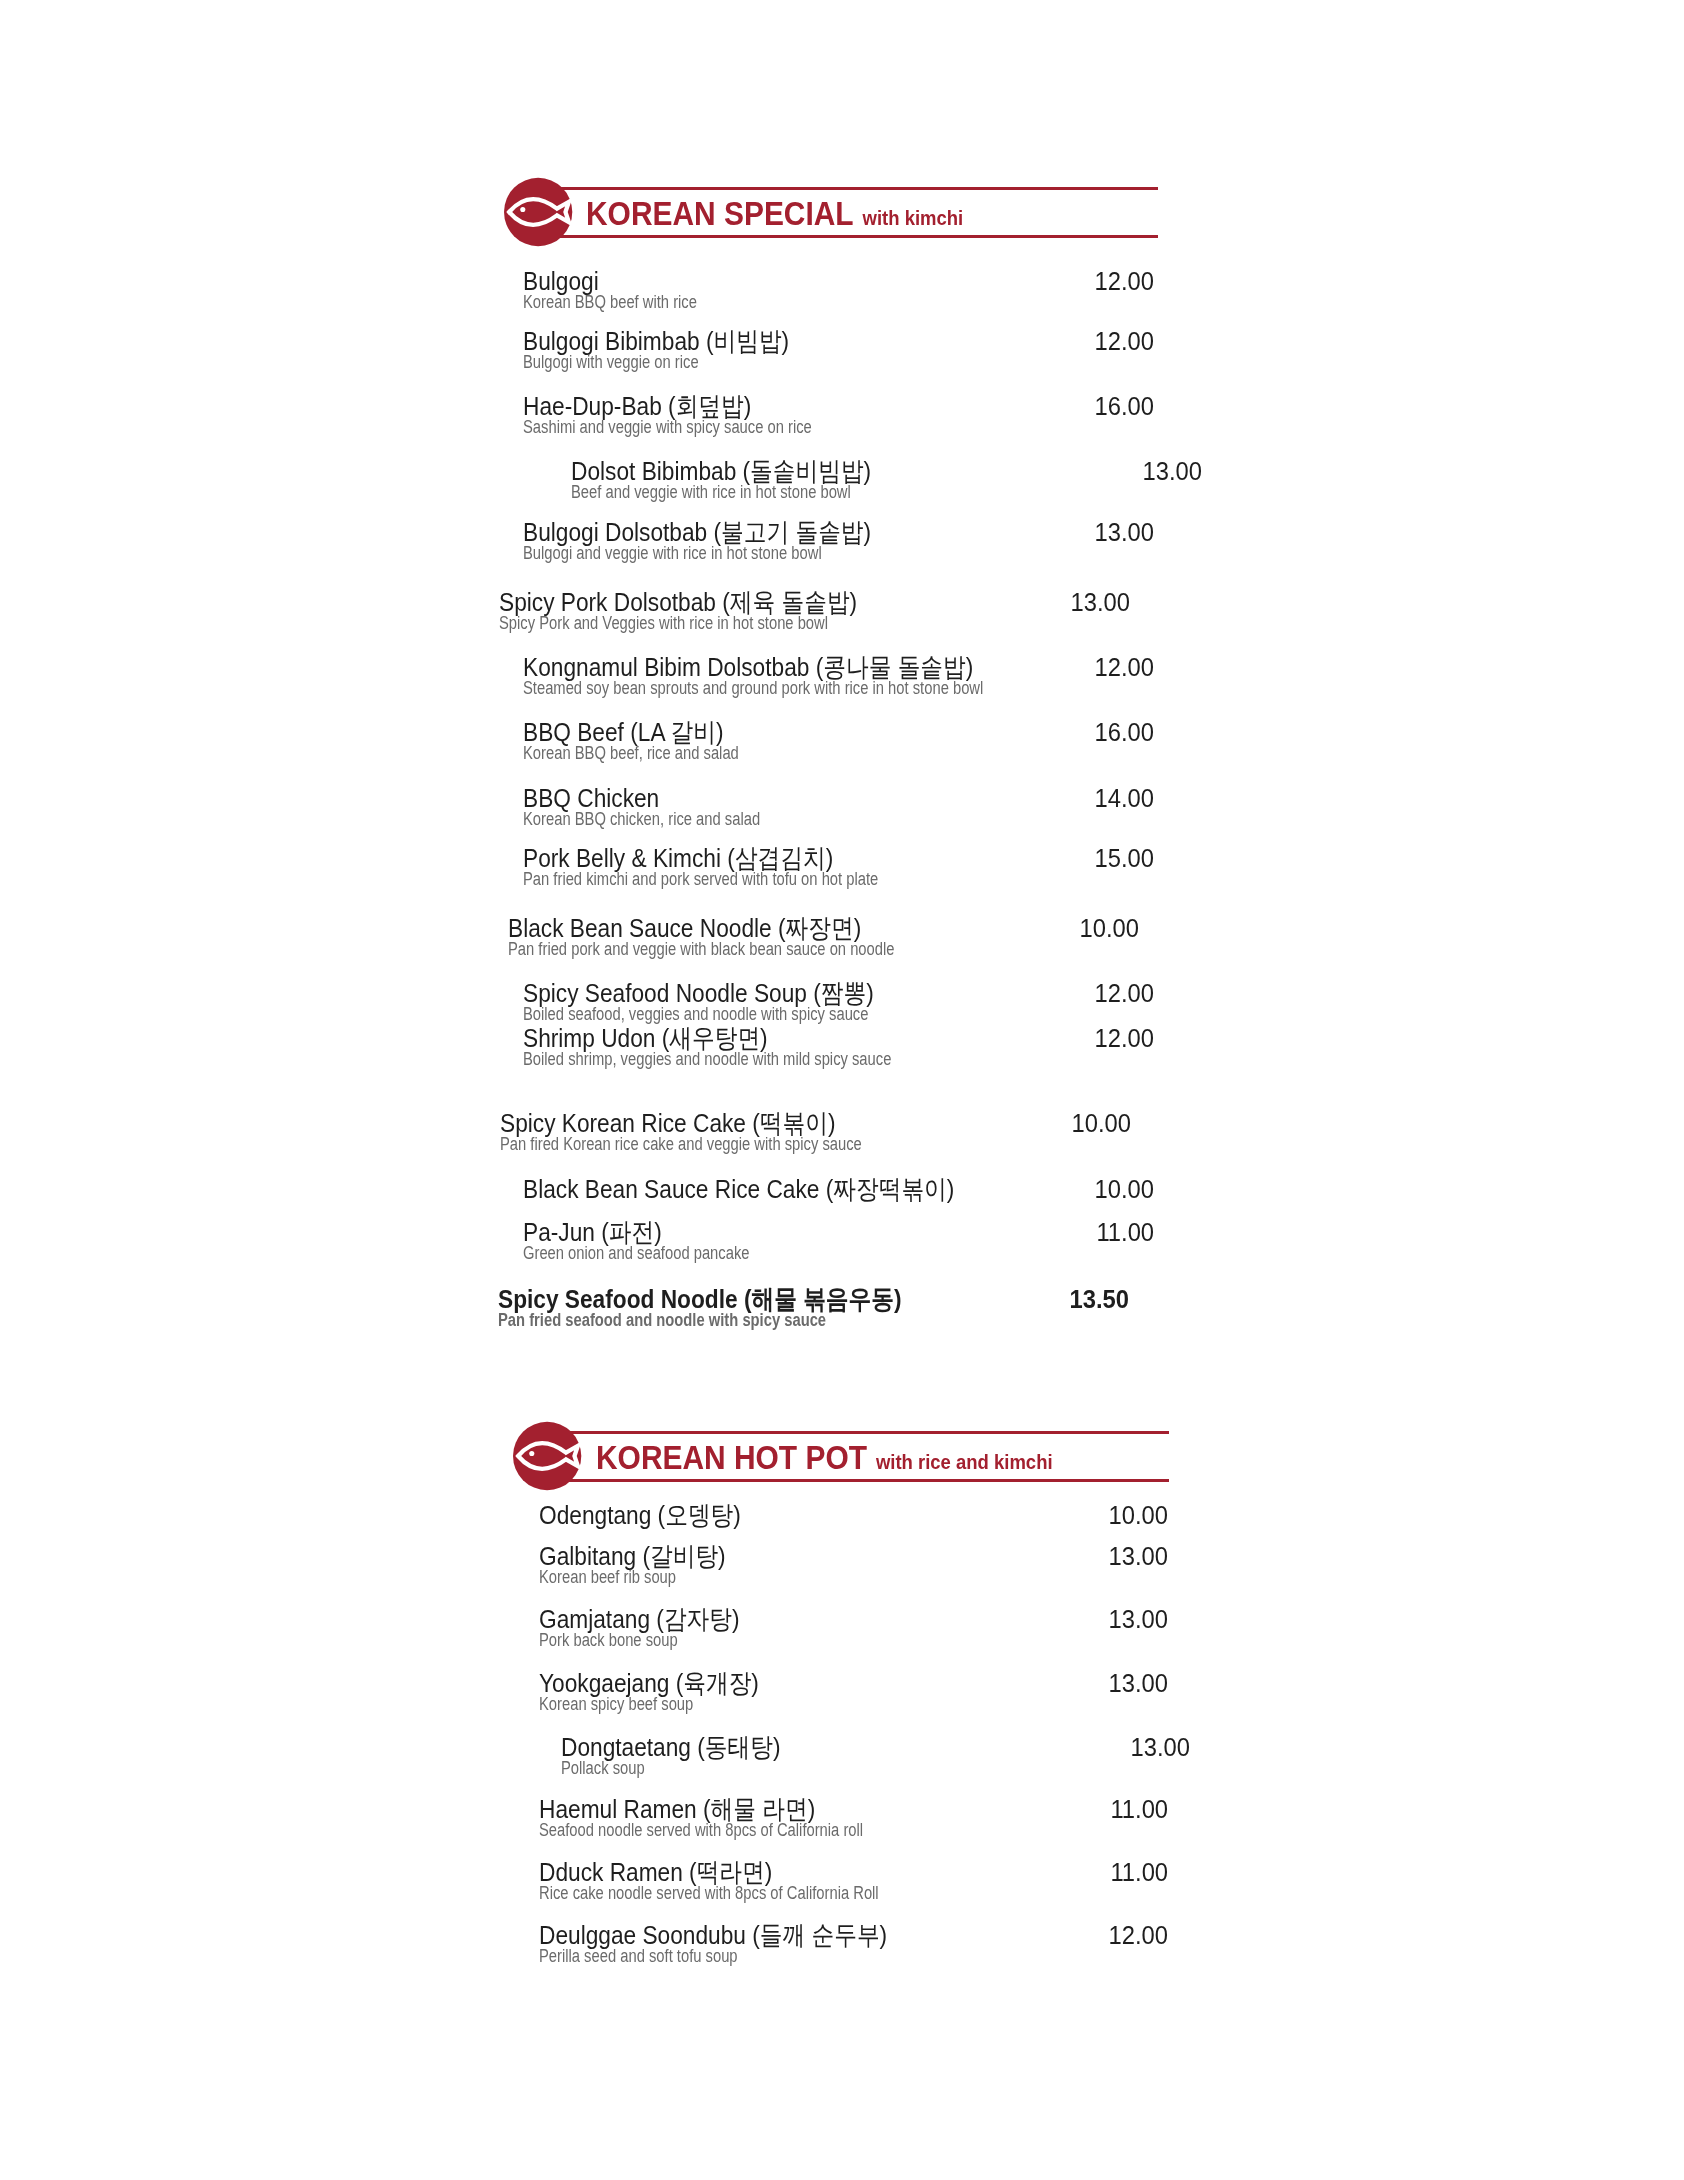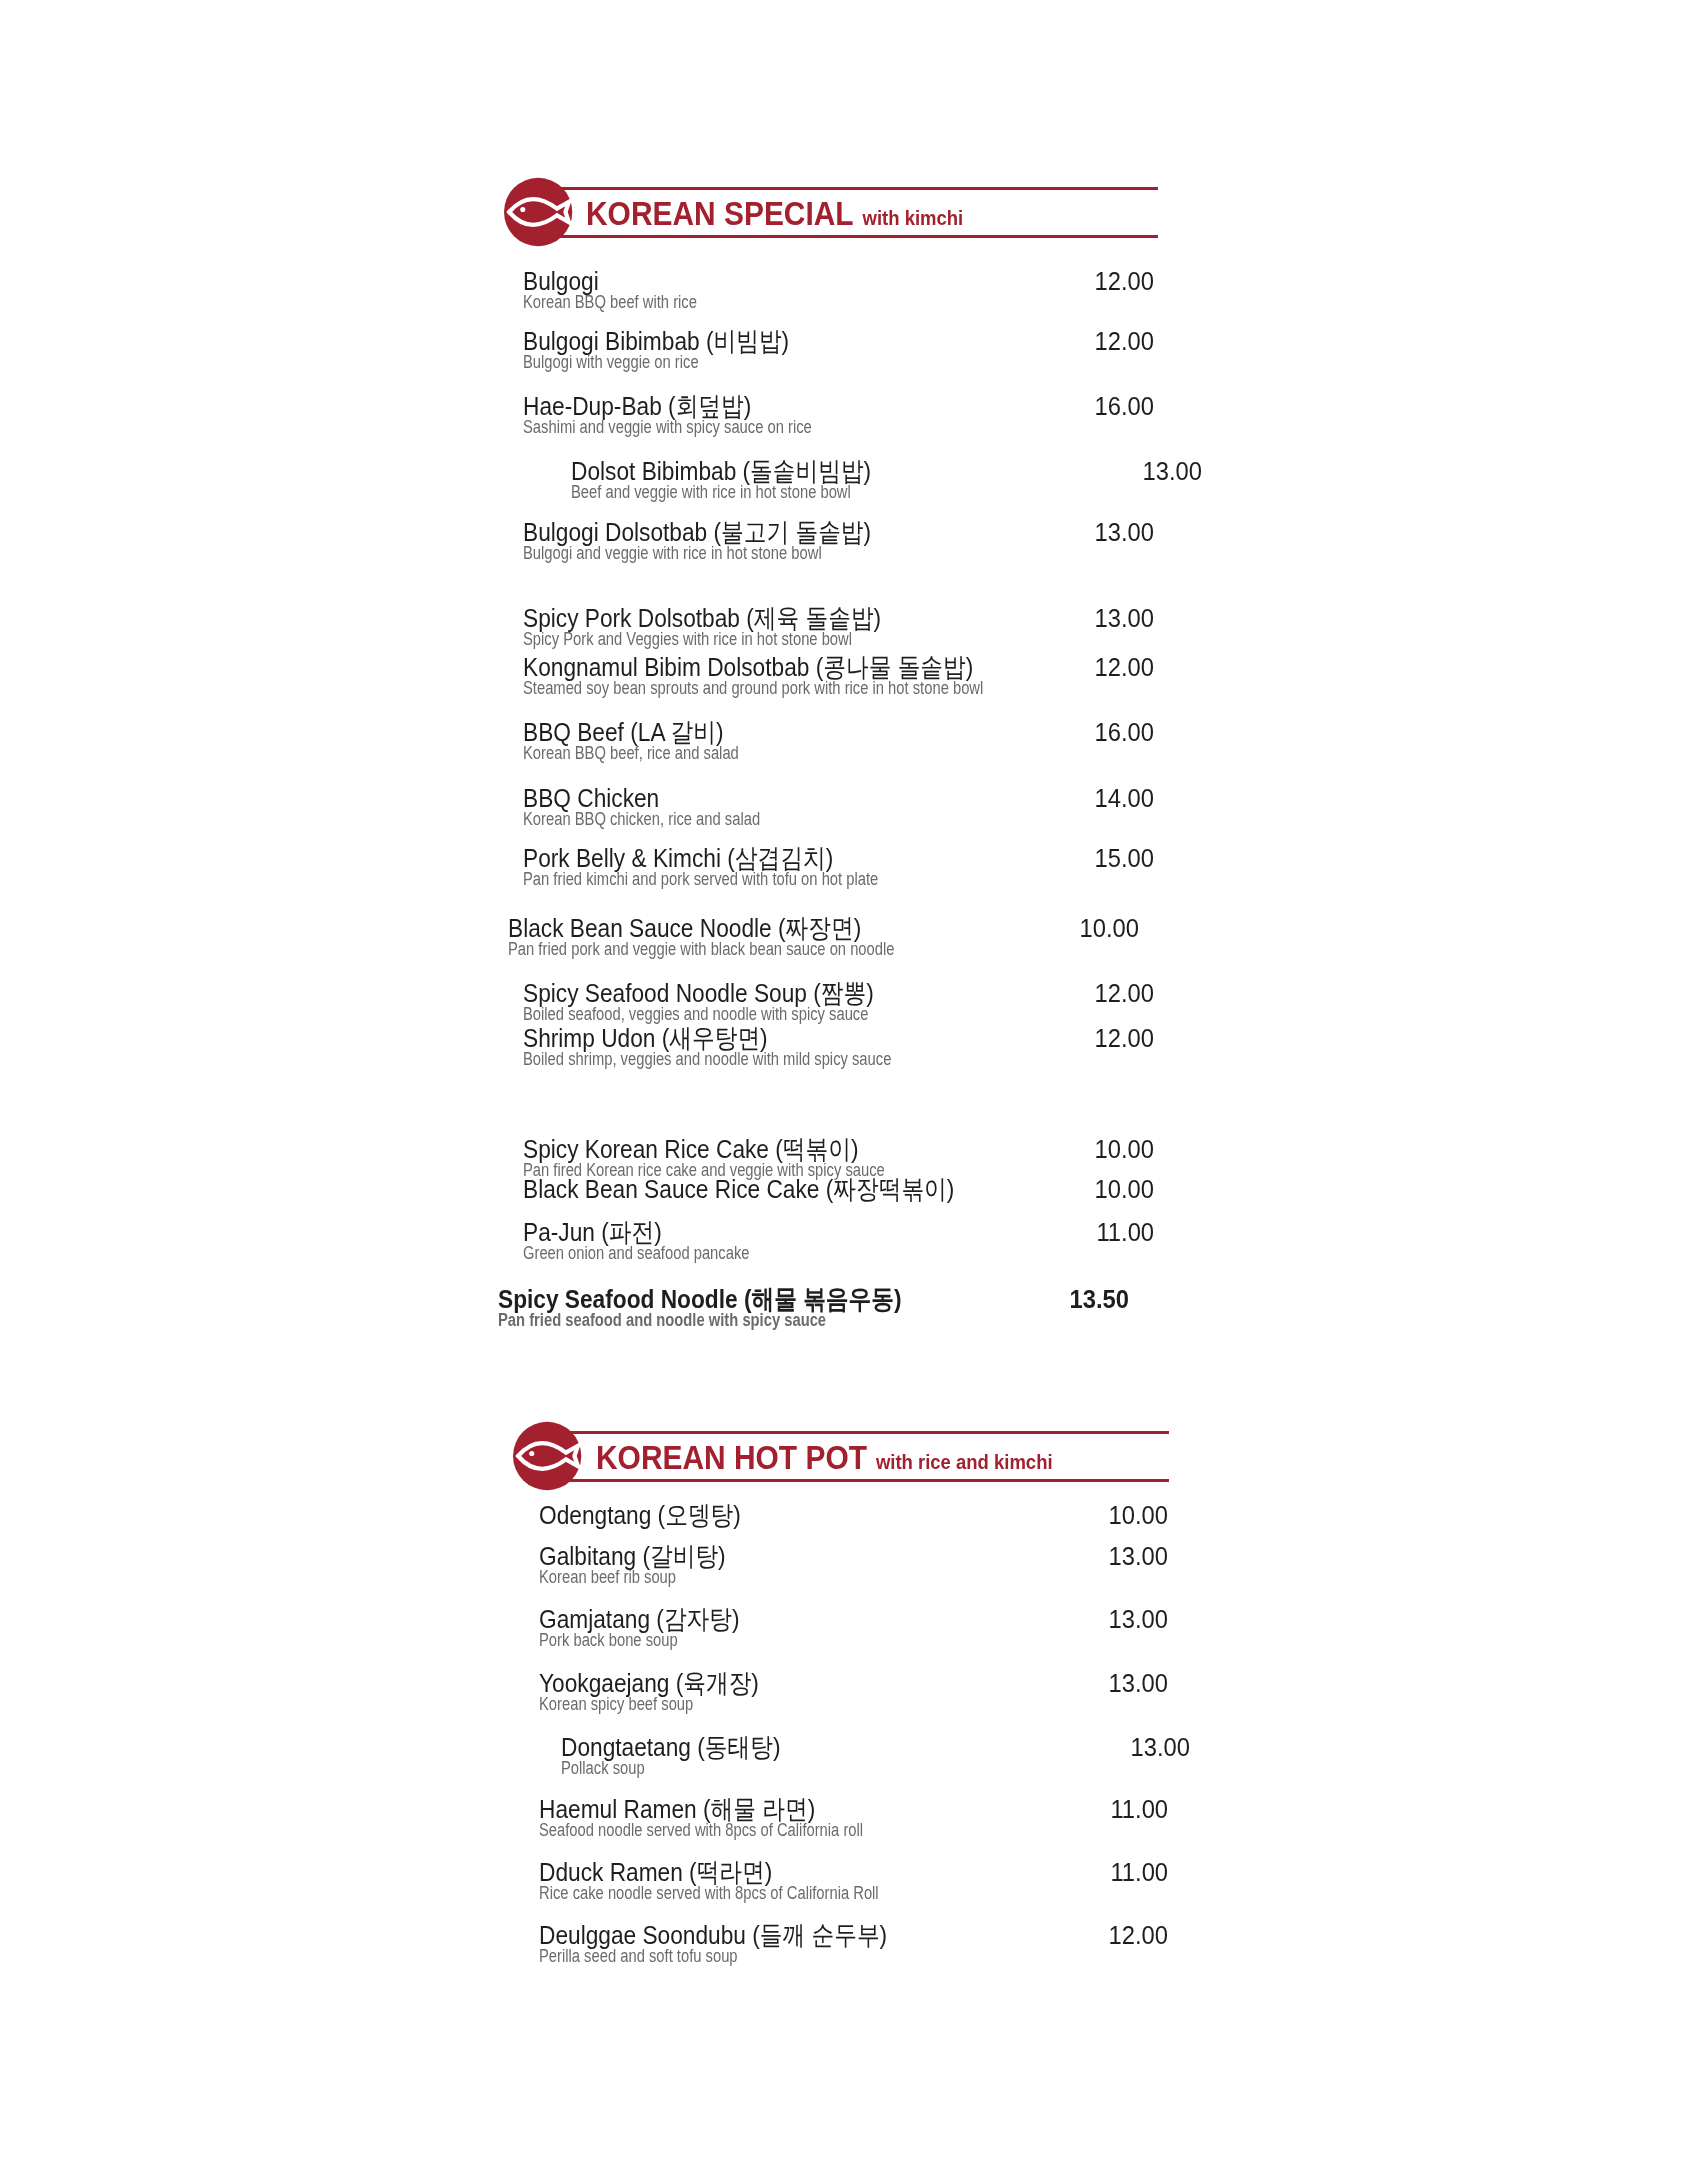--- a/index.html
+++ b/index.html
@@ -58,21 +58,21 @@
     <div class="item" style="left: 523px; top: 457px; width: 631px; height: 51px; margin-left: 48px;">
       <div class="item-name" style="top: 0px;">Dolsot Bibimbab (돌솥비빔밥)</div>
       <div class="item-desc" style="top: 25.6px;">Beef and veggie with rice in hot stone bowl</div>
       <div class="item-price" style="right: 0px; top: 0px;">13.00</div>
     </div>
     <div class="item" style="left: 523px; top: 518px; width: 631px; height: 51px;">
       <div class="item-name" style="top: 0px;">Bulgogi Dolsotbab (불고기 돌솥밥)</div>
       <div class="item-desc" style="top: 25.6px;">Bulgogi and veggie with rice in hot stone bowl</div>
       <div class="item-price" style="right: 0px; top: 0px;">13.00</div>
     </div>
-    <div class="item" style="left: 523px; top: 588px; width: 631px; height: 51px; margin-top: 16px;">
+    <div class="item" style="left: 499px; top: 588px; width: 631px; height: 51px;">
       <div class="item-name" style="top: 0px;">Spicy Pork Dolsotbab (제육 돌솥밥)</div>
       <div class="item-desc" style="top: 25.6px;">Spicy Pork and Veggies with rice in hot stone bowl</div>
       <div class="item-price" style="right: 0px; top: 0px;">13.00</div>
     </div>
     <div class="item" style="left: 523px; top: 653px; width: 631px; height: 51px;">
       <div class="item-name" style="top: 0px;">Kongnamul Bibim Dolsotbab (콩나물 돌솥밥)</div>
       <div class="item-desc" style="top: 25.6px;">Steamed soy bean sprouts and ground pork with rice in hot stone bowl</div>
       <div class="item-price" style="right: 0px; top: 0px;">12.00</div>
     </div>
     <div class="item" style="left: 523px; top: 718px; width: 631px; height: 51px;">
@@ -98,21 +98,21 @@
     <div class="item" style="left: 523px; top: 979px; width: 631px; height: 51px;">
       <div class="item-name" style="top: 0px;">Spicy Seafood Noodle Soup (짬뽕)</div>
       <div class="item-desc" style="top: 25.6px;">Boiled seafood, veggies and noodle with spicy sauce</div>
       <div class="item-price" style="right: 0px; top: 0px;">12.00</div>
     </div>
     <div class="item" style="left: 523px; top: 1024px; width: 631px; height: 51px;">
       <div class="item-name" style="top: 0px;">Shrimp Udon (새우탕면)</div>
       <div class="item-desc" style="top: 25.6px;">Boiled shrimp, veggies and noodle with mild spicy sauce</div>
       <div class="item-price" style="right: 0px; top: 0px;">12.00</div>
     </div>
-    <div class="item" style="left: 523px; top: 1109px; width: 631px; height: 51px; margin-top: 26px;">
+    <div class="item" style="left: 500px; top: 1109px; width: 631px; height: 51px;">
       <div class="item-name" style="top: 0px;">Spicy Korean Rice Cake (떡볶이)</div>
       <div class="item-desc" style="top: 25.6px;">Pan fired Korean rice cake and veggie with spicy sauce</div>
       <div class="item-price" style="right: 0px; top: 0px;">10.00</div>
     </div>
     <div class="item" style="left: 523px; top: 1175px; width: 631px; height: 51px;">
       <div class="item-name" style="top: 0px;">Black Bean Sauce Rice Cake (짜장떡볶이)</div>
       <div class="item-price" style="right: 0px; top: 0px;">10.00</div>
     </div>
     <div class="item" style="left: 523px; top: 1218px; width: 631px; height: 51px;">
       <div class="item-name" style="top: 0px;">Pa-Jun (파전)</div>

